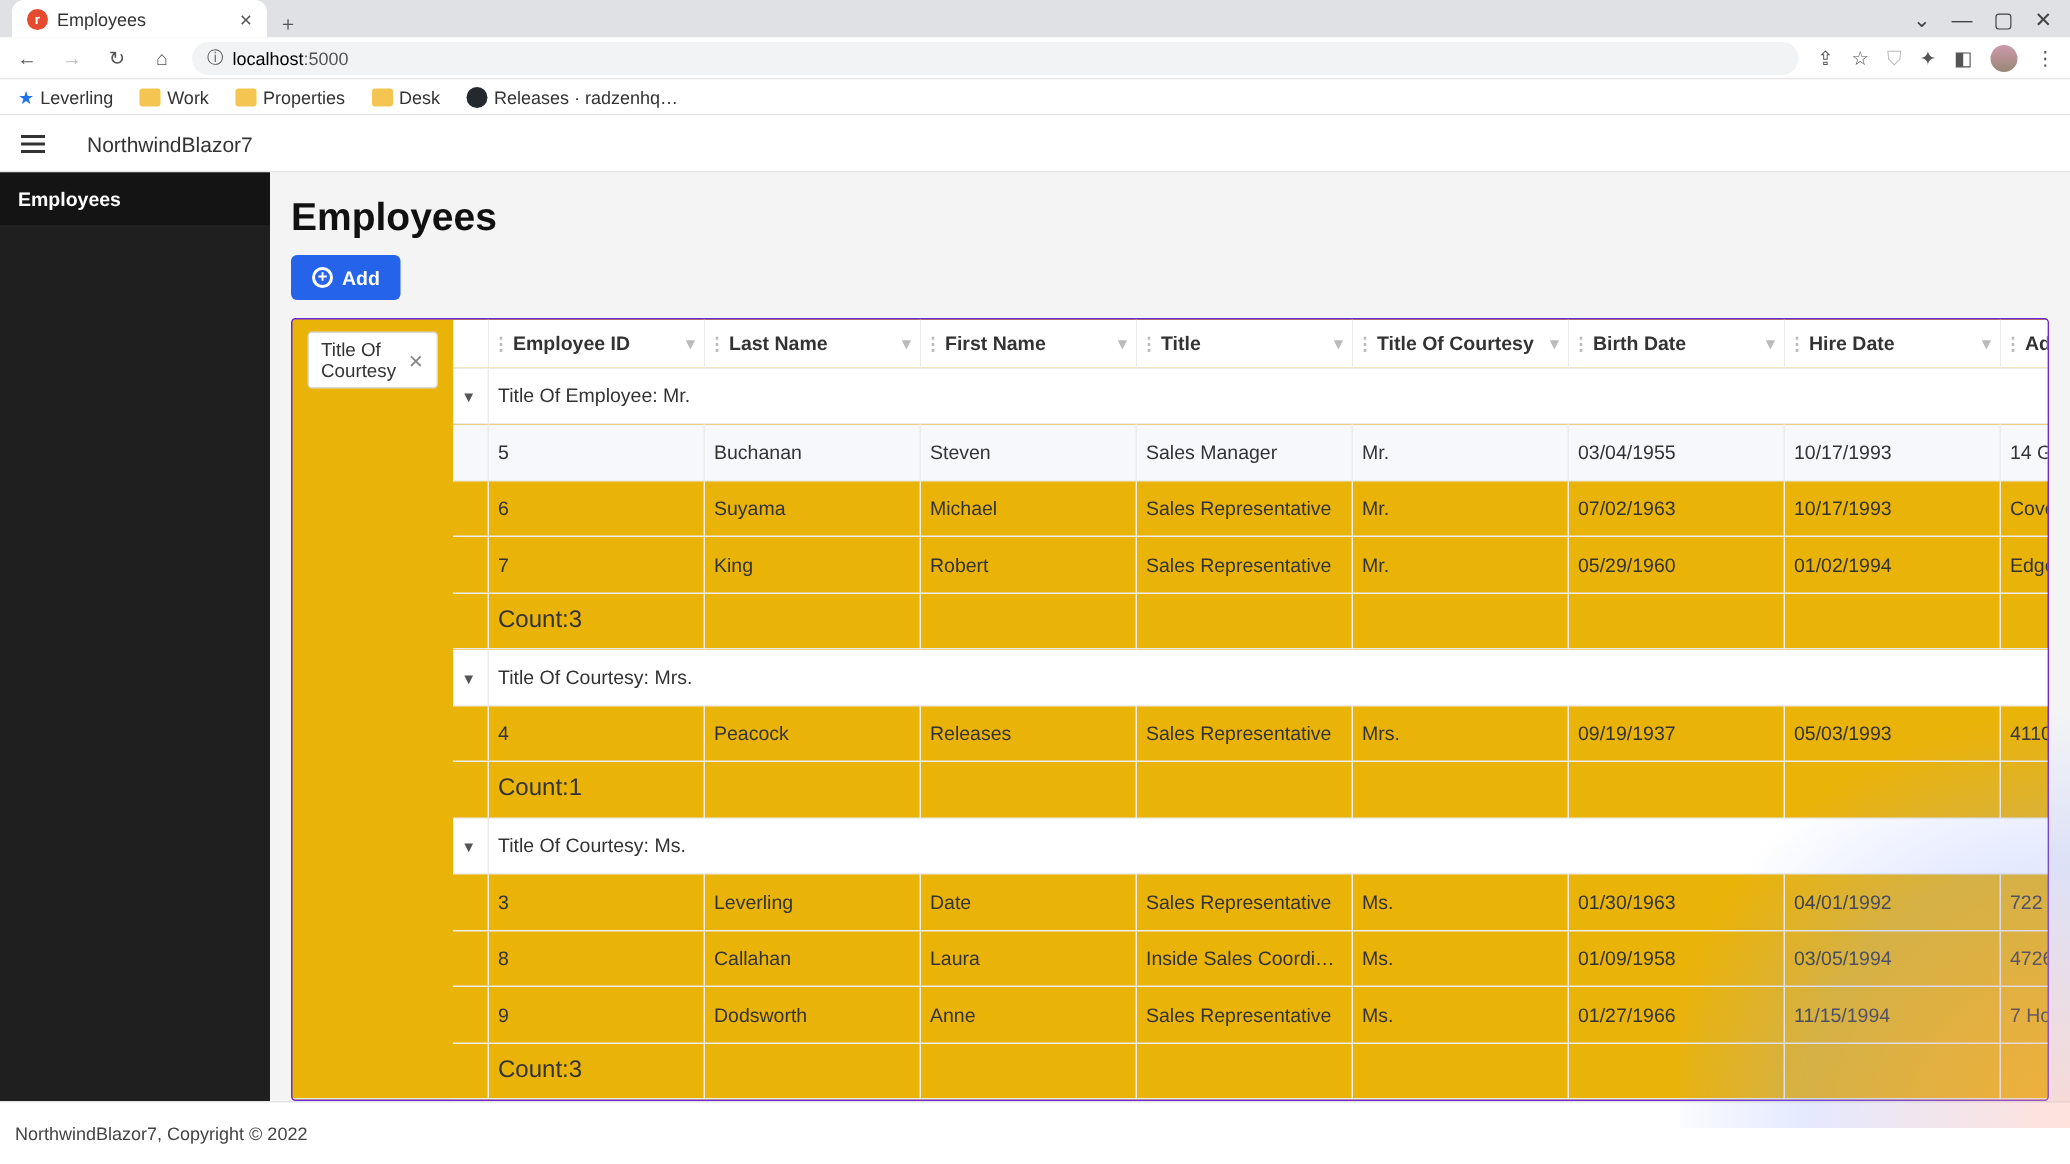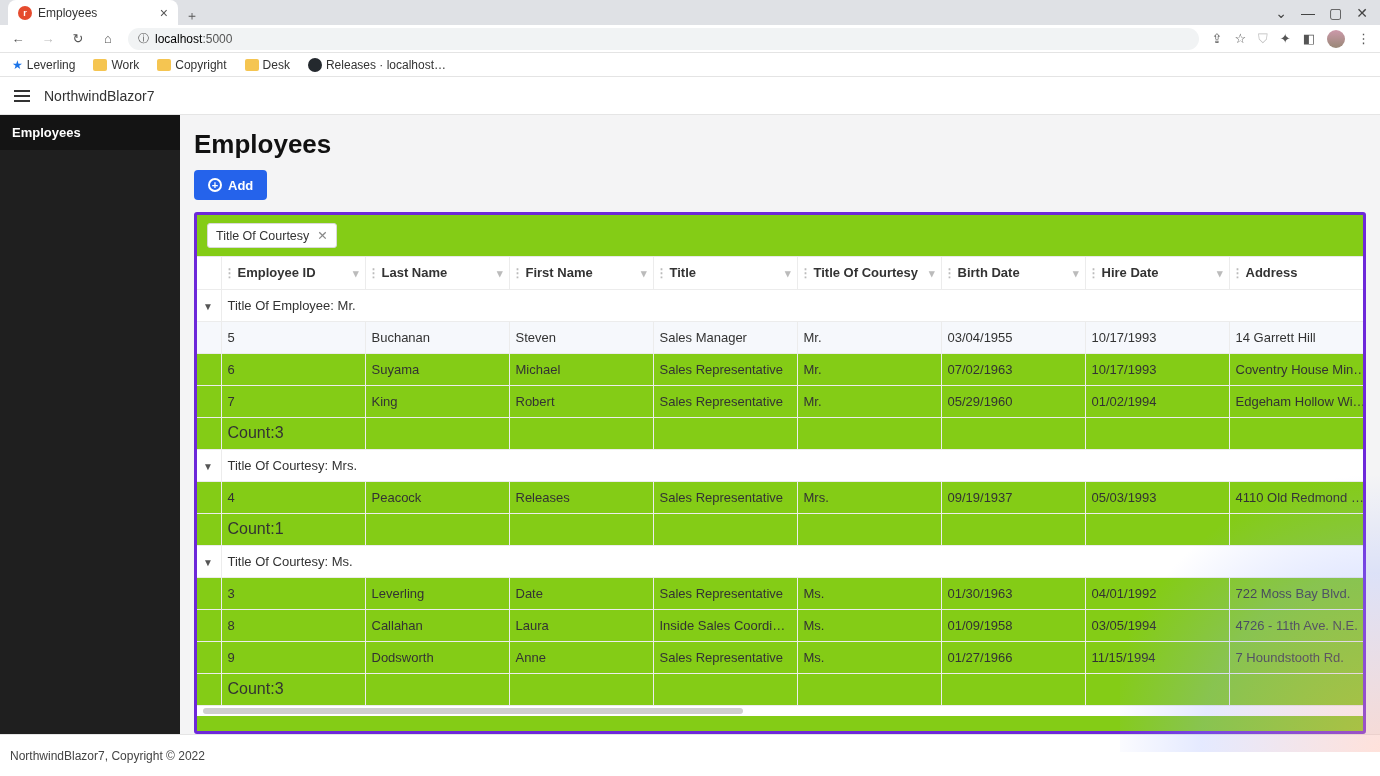--- a/index.html
+++ b/index.html
@@ -25,36 +25,36 @@
   .avatar-circle { width:18px;height:18px;border-radius:50%;background:linear-gradient(#c9a,#987);}
 
   .bookbar { height:24px; background:#fff; display:flex; align-items:center; padding:0 12px; gap:18px; font-size:12px; color:#333; border-bottom:1px solid #e4e4e4;}
   .bookbar .bm { display:flex; align-items:center; gap:4px; }
   .bm-star { color:#1a73e8; }
   .bm-folder { width:14px;height:12px;background:#f5c551;border-radius:2px;display:inline-block;}
   .bm-gh { width:14px;height:14px;border-radius:50%;background:#24292e;display:inline-block;}
 
   
   .app { flex:1; display:flex; flex-direction:column; background:#f4f4f5; position:relative; }
-  .app-header { height:38px; background:#fff; display:flex; align-items:center; padding:0 14px; gap:14px; border-bottom:1px solid #e5e5e5; }
+  .app-header { height:38px; background:#fff; display:flex; align-items:center; padding:0 14px; gap:28px; border-bottom:1px solid #e5e5e5; }
   .hamburger { display:inline-flex; flex-direction:column; gap:3px; }
   .hamburger i { width:16px; height:2px; background:#333; display:block; }
   .app-title { font-size:14px; color:#333; }
 
   .app-body { flex:1; display:flex; min-height:0; }
   .sidebar { width:180px; background:#1f1f1f; color:#fff; }
   .sidebar .item { padding:10px 12px; font-size:13px; font-weight:600; background:#141414; }
 
   .main { flex:1; padding:14px 14px 0 14px; overflow:hidden; display:flex; flex-direction:column; }
   .page-title { font-size:26px; font-weight:700; color:#111; margin-bottom:10px; }
   .add-btn { background:#2563eb; color:#fff; border:none; border-radius:4px; height:30px; padding:0 14px; display:inline-flex; align-items:center; gap:6px; font-size:13px; font-weight:600; cursor:pointer; }
   .add-btn .plus-circ { width:14px;height:14px;border:2px solid #fff;border-radius:50%;display:inline-flex;align-items:center;justify-content:center;font-size:11px;line-height:1;}
 
   
-  .grid-wrap { margin-top:12px; border:3px solid #6d28d9; background:#84cc16; border-radius:3px; flex:1; display:flex; flex-direction:column; overflow:hidden;}
+  .grid-wrap { margin-top:12px; border:1px solid #6d28d9; background:#eab308; border-radius:3px; flex:1; display:flex; flex-direction:row; overflow:hidden;}
   .group-chip-row { padding:8px 10px; border-bottom:1px solid #e8e8e8; }
   .group-chip { display:inline-flex; align-items:center; gap:8px; background:#fff; border:1px solid #d9d9d9; border-radius:3px; padding:4px 8px; font-size:12.5px; color:#333;}
   .group-chip .x { color:#888; cursor:pointer; }
 
   .grid { width:100%; border-collapse:collapse; table-layout:fixed; }
   .grid th, .grid td { border:1px solid #ececec; border-top:none; padding:0 6px; height:32px; text-align:left; font-size:13px; color:#333; overflow:hidden; text-overflow:ellipsis; white-space:nowrap;}
   .grid thead th { background:#fff; font-weight:600; position:relative; font-size:13px; }
   .grid thead th .col-handle { position:absolute; left:2px; top:50%; transform:translateY(-50%); color:#bbb; font-size:12px; }
   .grid thead th .filter { position:absolute; right:6px; top:50%; transform:translateY(-50%); color:#bbb; font-size:11px; }
   .grid thead th .label { margin-left:10px; }
@@ -131,29 +131,29 @@
     <span class="bm">
         <span class="bm-star">★</span>
         <span>Leverling</span>
       </span>
     <span class="bm">
         <span class="bm-folder"></span>
         <span>Work</span>
       </span>
     <span class="bm">
         <span class="bm-folder"></span>
-        <span>Copyright</span>
+        <span>Properties</span>
       </span>
     <span class="bm">
         <span class="bm-folder"></span>
         <span>Desk</span>
       </span>
     <span class="bm">
         <span class="bm-gh"></span>
-        <span>Releases · localhost…</span>
+        <span>Releases · radzenhq…</span>
       </span>
   </div>
 
   <div class="app">
     <div class="app-header">
       <span class="hamburger">
           <i></i>
           <i></i>
           <i></i>
         </span>

